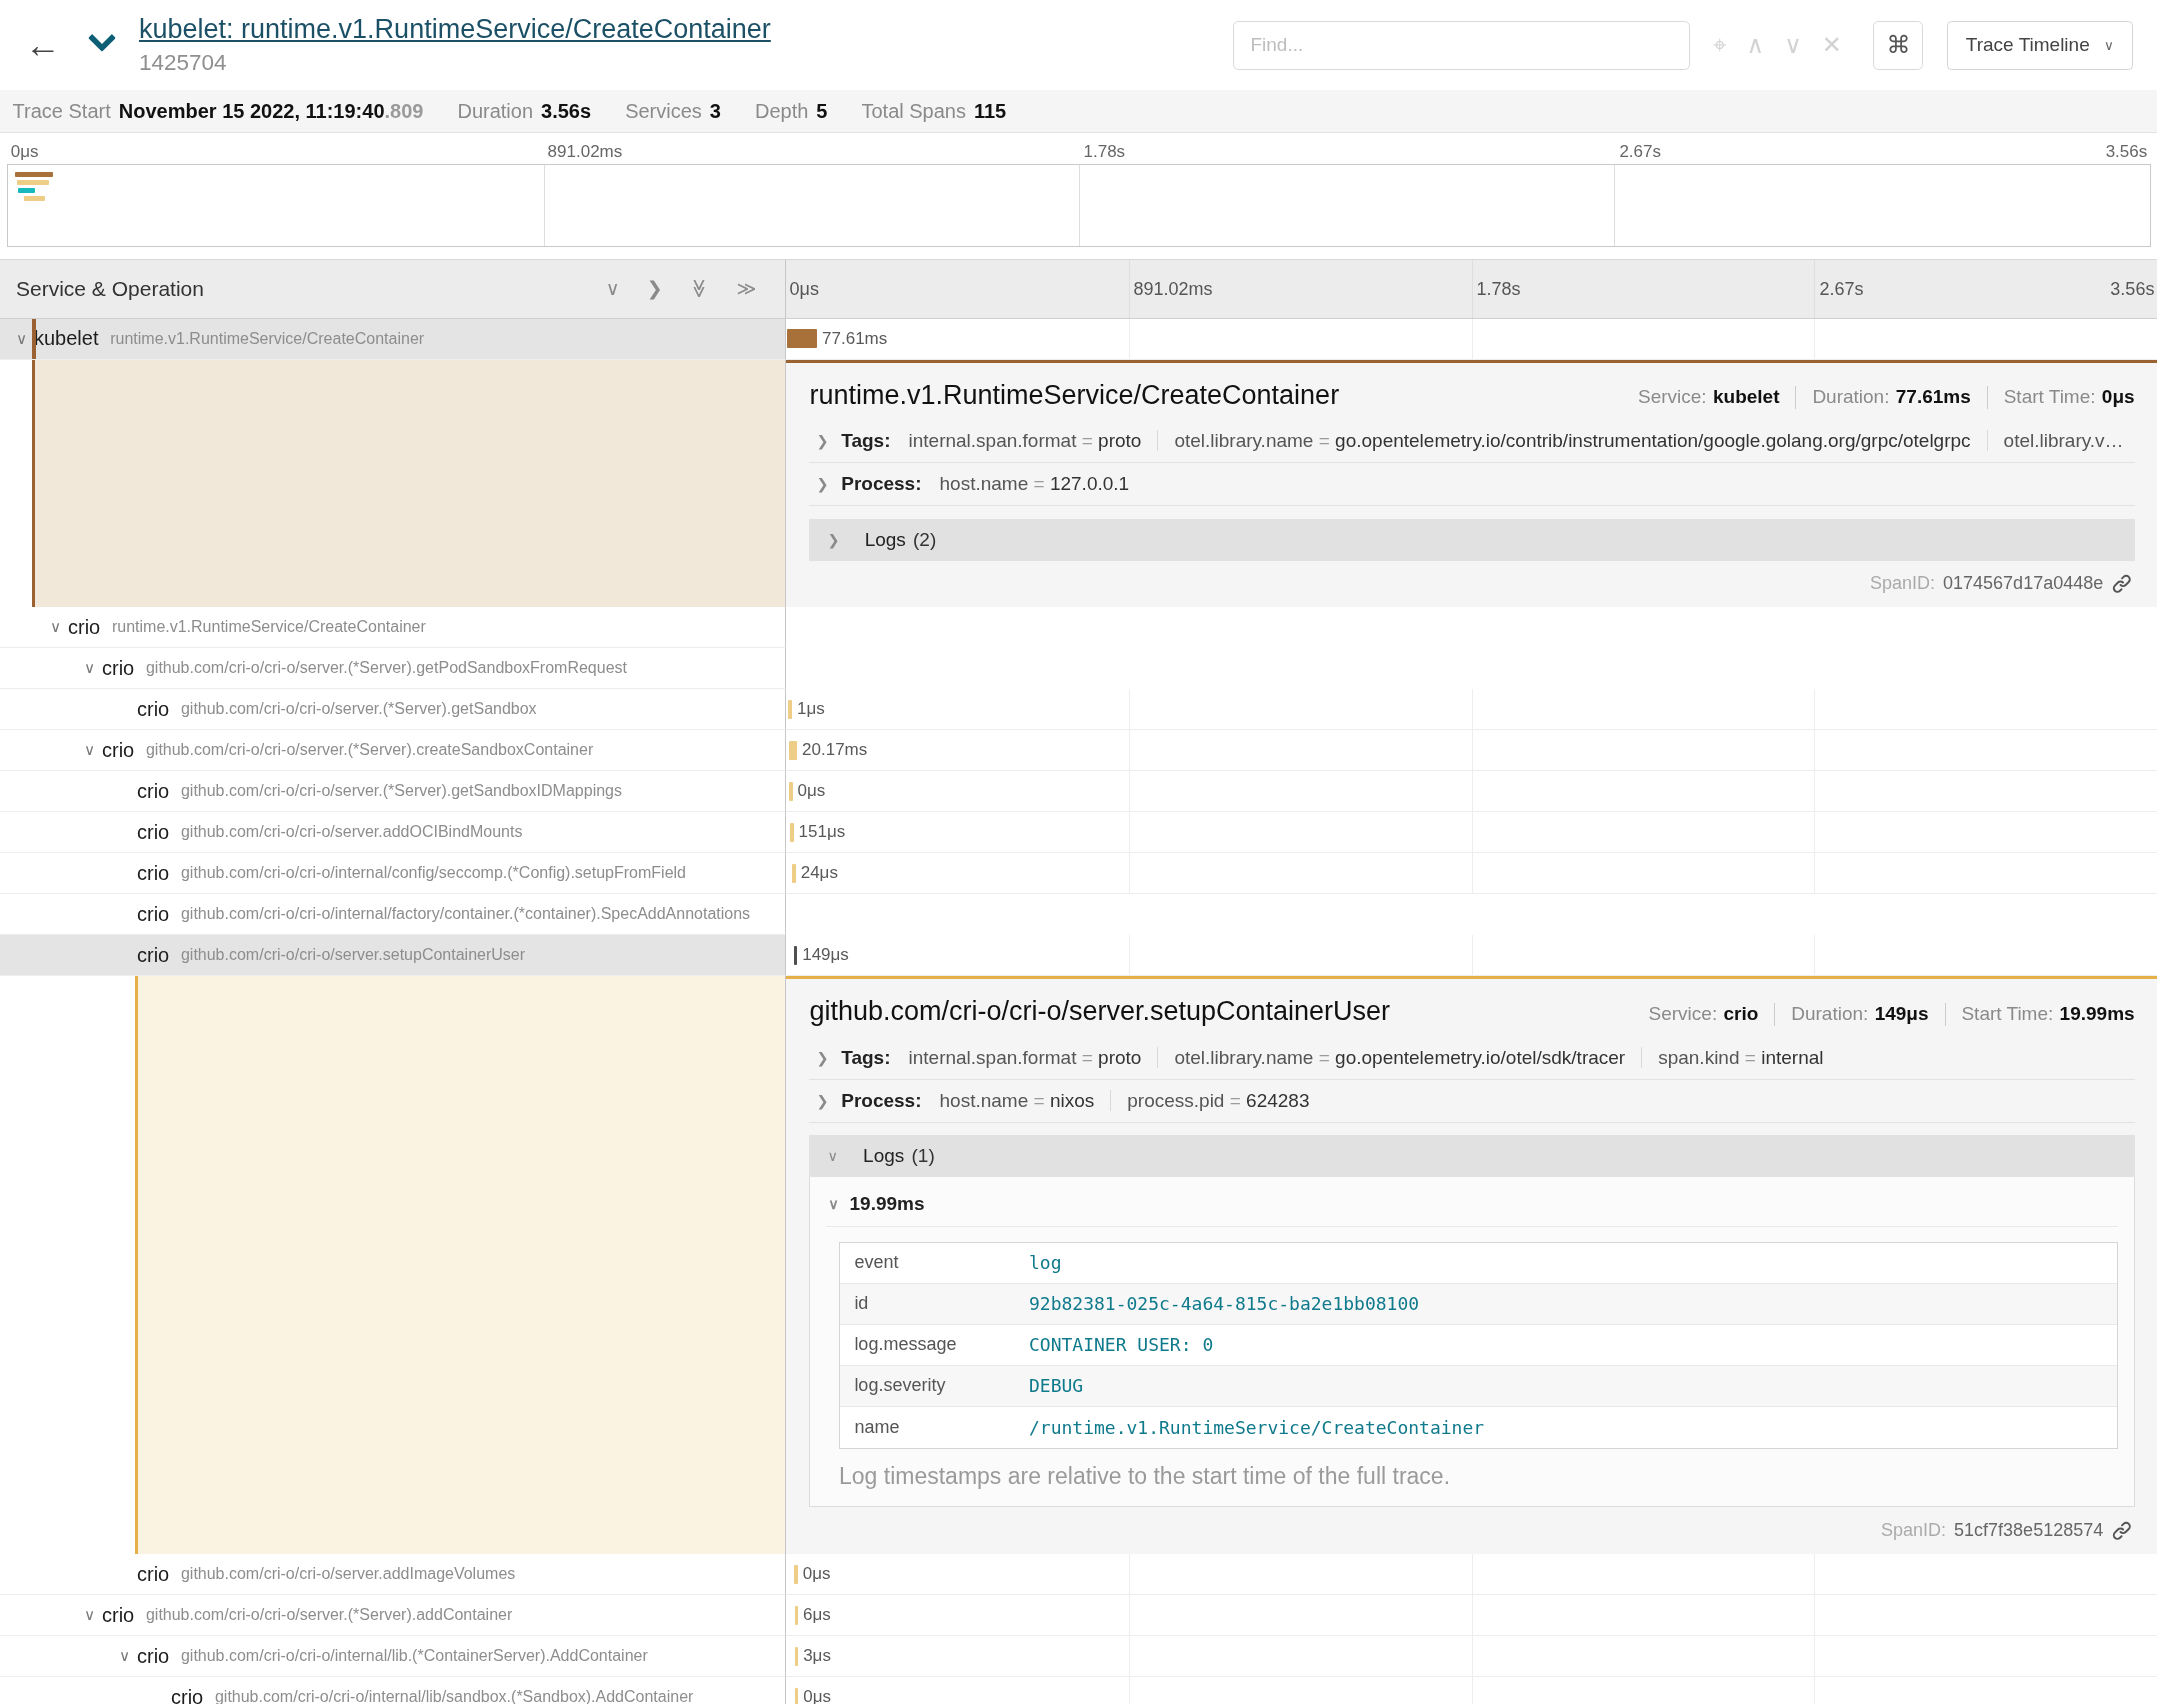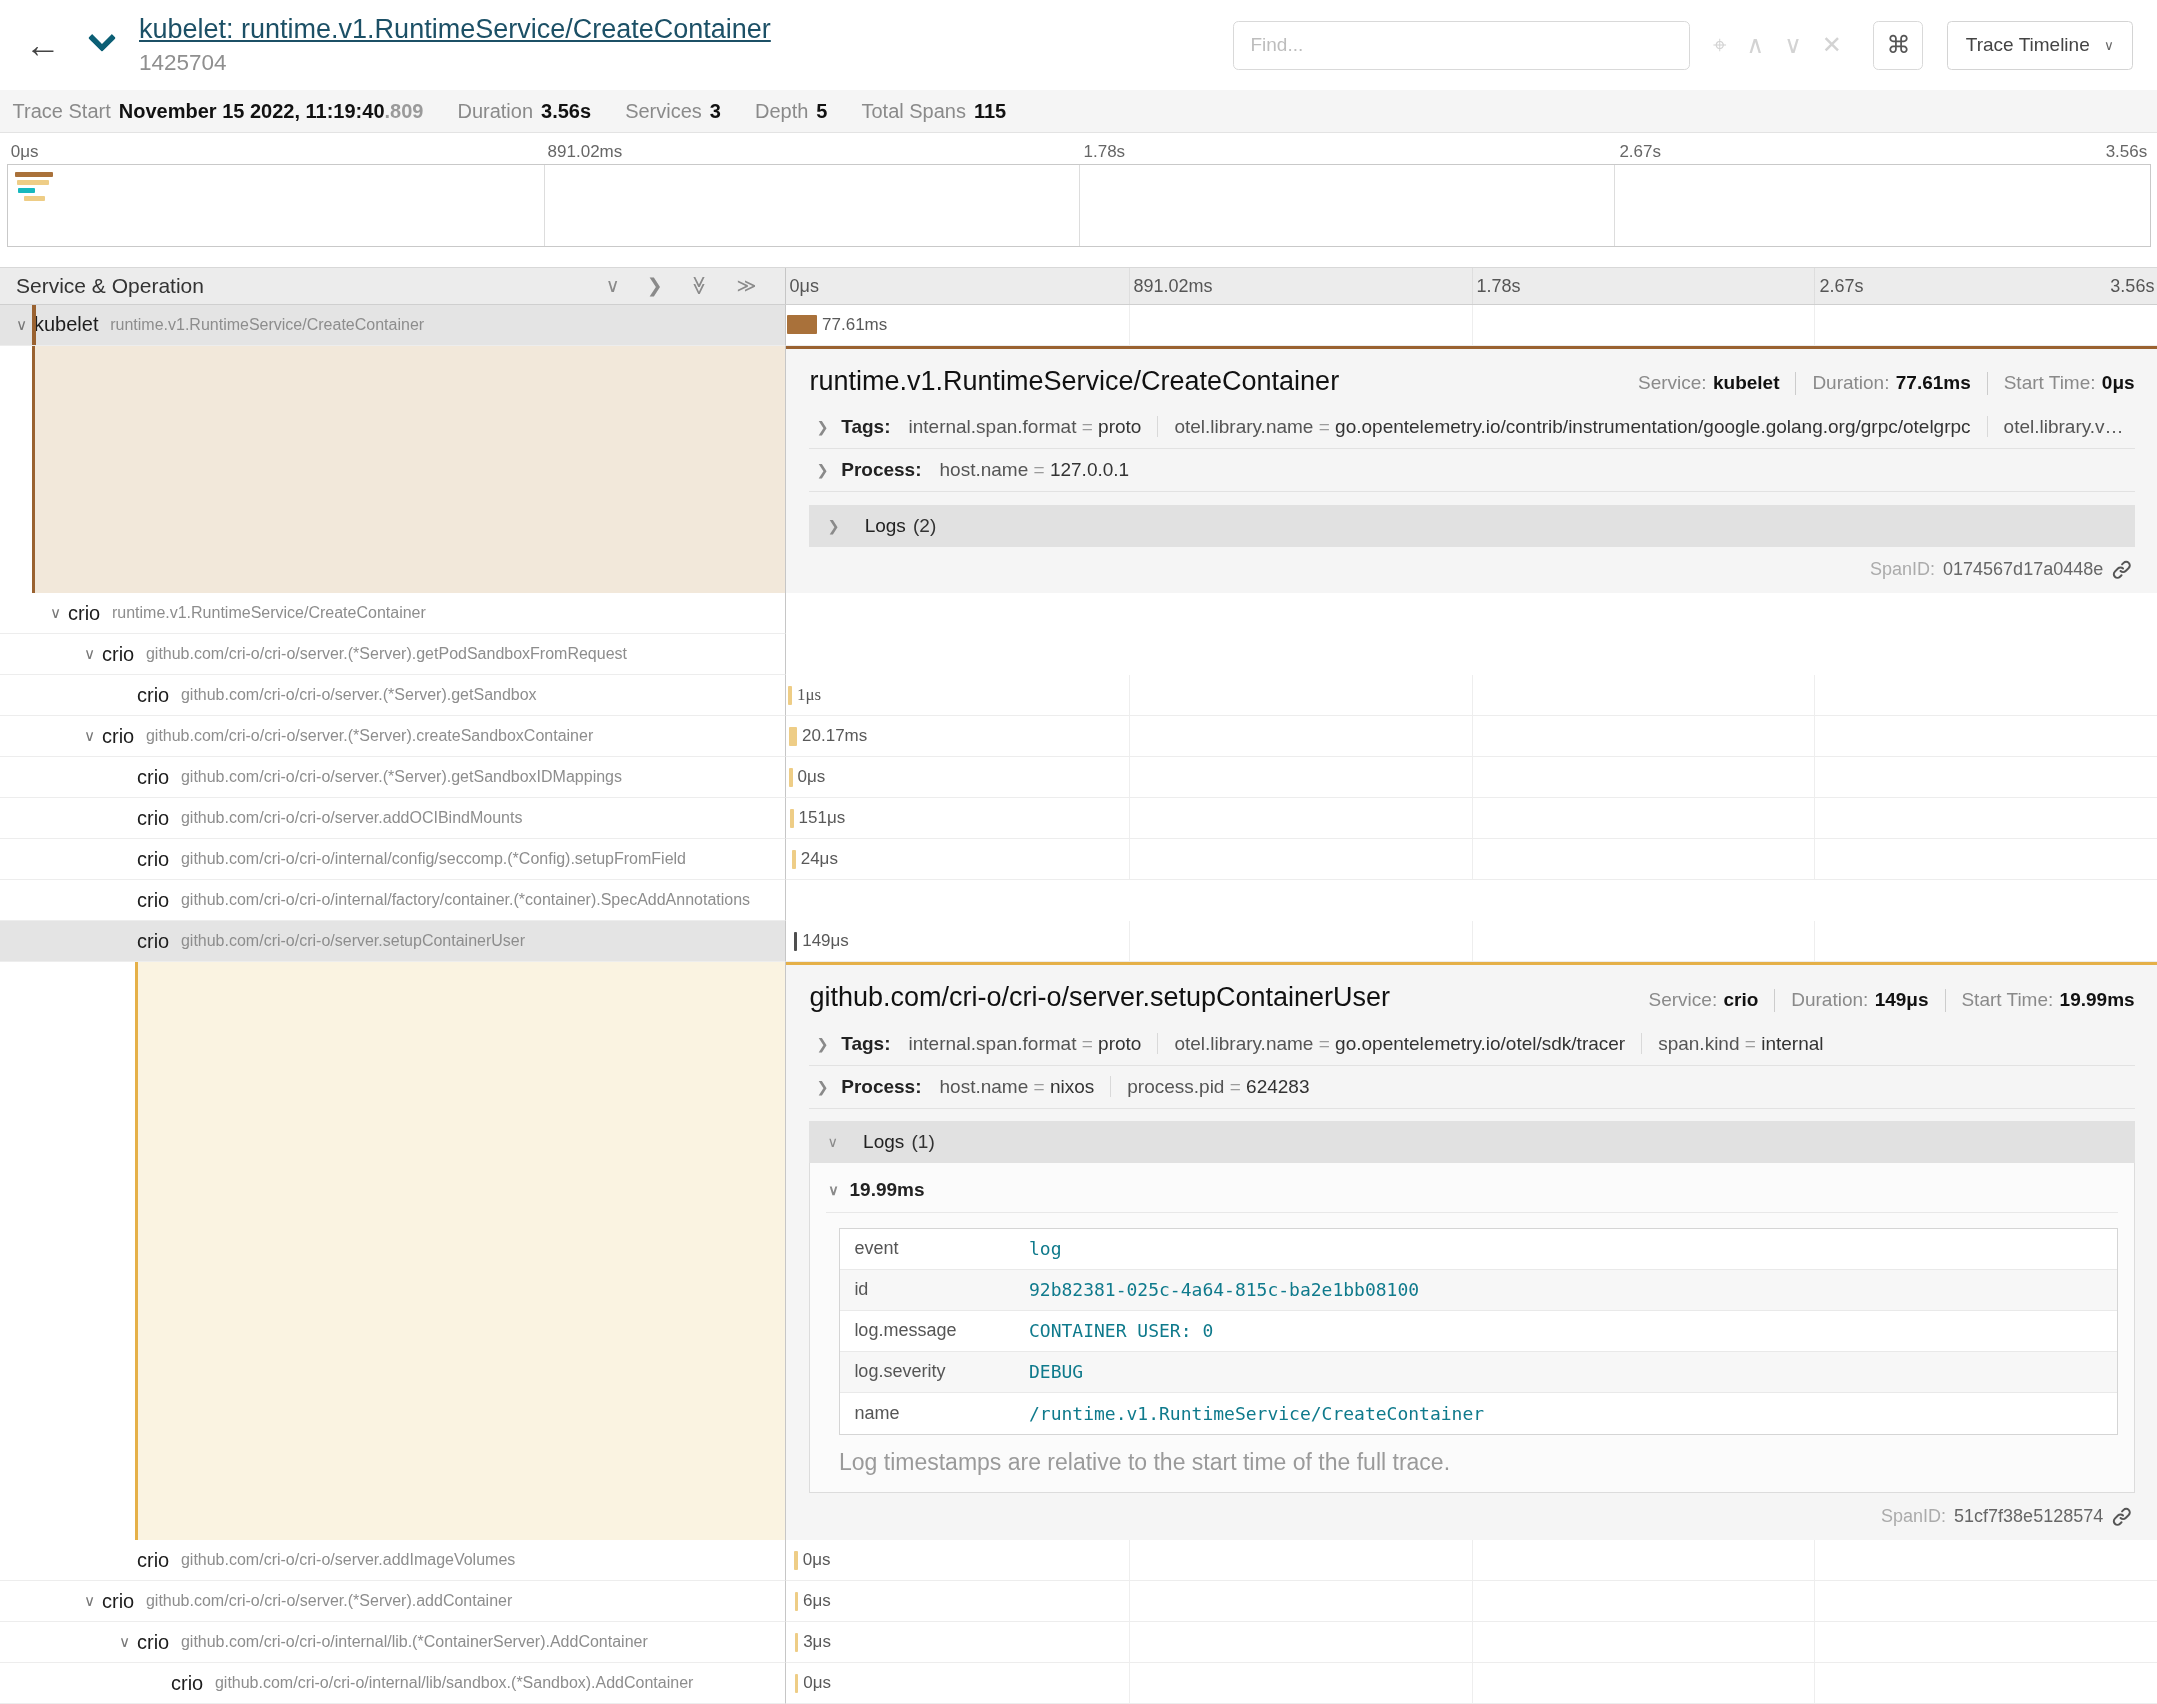--- a/index.html
+++ b/index.html
@@ -38,22 +38,22 @@
   .mini-ticks{position:relative;height:21.6px;font-size:17px;color:#666}
   .mini-ticks .tick{position:absolute;top:0}
   .mini-canvas{position:relative;height:83px;border:0.9px solid #c9c9c9;background:#fff;overflow:hidden}
   .grid-v{position:absolute;top:0;bottom:0;width:0.9px;background:#ddd}
   .mini-span{position:absolute;height:5.4px;border-radius:0.9px}
 
   .tick.p0{left:3.6px}.tick.p25{left:25%;padding-left:4.5px}.tick.p50{left:50%;padding-left:4.5px}
   .tick.p75{left:75%;padding-left:4.5px}.tick.p100{right:3.6px}
 
   
-  .tl-header{display:flex;height:38px;background:#ececec;border-top:0.9px solid #d8d8d8;
-    border-bottom:0.9px solid #cfcfcf;margin-top:20px}
+  .tl-header{display:flex;height:60px;background:#ececec;border-top:0.9px solid #d8d8d8;
+    border-bottom:0.9px solid #cfcfcf;margin-top:12px}
   .tl-header-left{width:786px;flex:none;display:flex;align-items:center;padding:0 16px;
     border-right:0.9px solid #c6c6c6;font-size:21px;color:#333}
   .tl-controls{margin-left:auto;display:flex;align-items:center;gap:27px;color:#8a8a8a;font-size:19px;padding-right:12.6px}
   .tl-controls span{cursor:pointer;line-height:1}
   .rot90{display:inline-block;transform:rotate(90deg)}
   .tl-header-right{flex:1;position:relative;font-size:18px;color:#555;
     background-image:linear-gradient(#dcdcdc,#dcdcdc),linear-gradient(#dcdcdc,#dcdcdc),linear-gradient(#dcdcdc,#dcdcdc);
     background-size:0.9px 100%;background-repeat:no-repeat;background-position:25% 0,50% 0,75% 0}
   .tl-header-right .tick{position:absolute;top:50%;transform:translateY(-50%)}
 
@@ -284,21 +284,21 @@
     </div>
   </div>
     <div class="row">
     <div class="row-name" style="padding-left: 112px;">
       <span class="expander" style="visibility: hidden;">∨</span>
       <span class="svc">crio</span>
       <span class="op">github.com/cri-o/cri-o/server.(*Server).getSandbox</span>
     </div>
     <div class="row-timeline">
       <div class="bar" style="left: 0.18%; width: 0.03%; background: rgb(238, 205, 134);"></div>
-      <span class="dur" style="left: 0.8%; font-family: Liberation Serif, serif;">1μs</span>
+      <span class="dur" style="left: 0.8%;">1μs</span>
     </div>
   </div>
     <div class="row">
     <div class="row-name" style="padding-left: 77px;">
       <span class="expander">∨</span>
       <span class="svc">crio</span>
       <span class="op">github.com/cri-o/cri-o/server.(*Server).createSandboxContainer</span>
     </div>
     <div class="row-timeline">
       <div class="bar" style="left: 0.2%; width: 0.57%; background: rgb(238, 205, 134);"></div>

